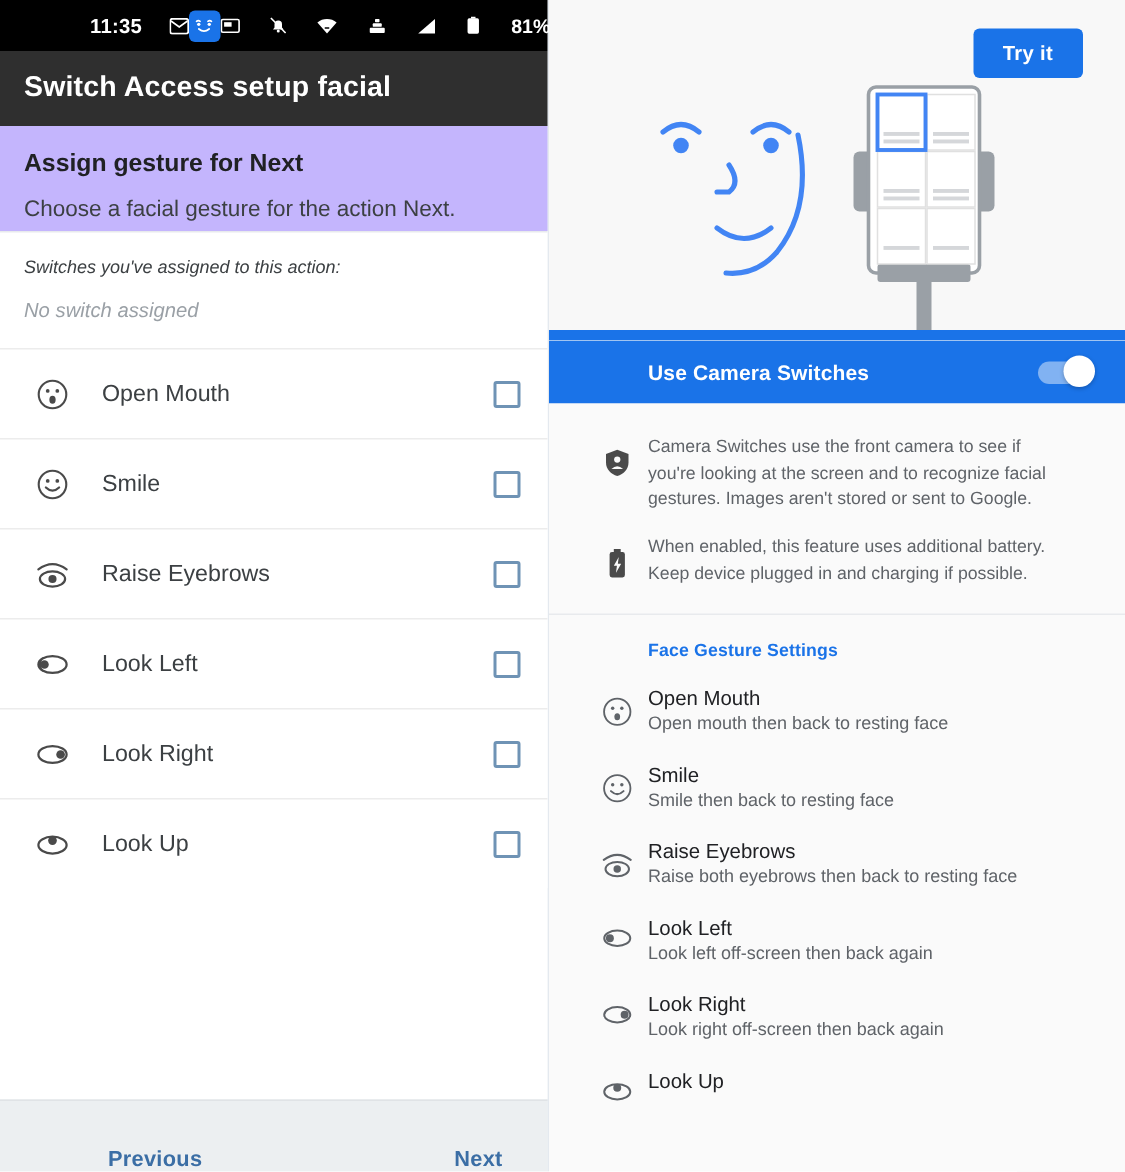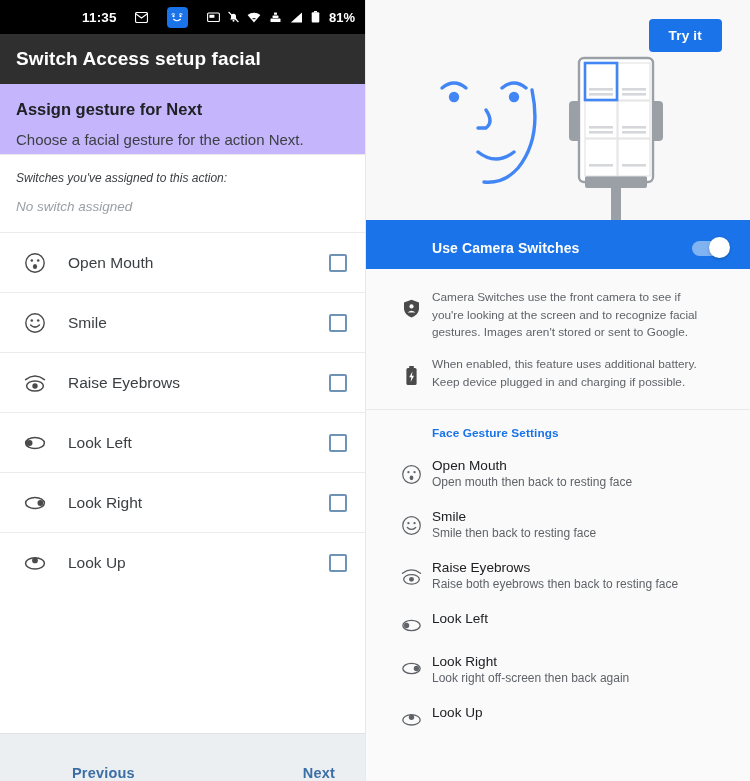--- a/index.html
+++ b/index.html
@@ -18,23 +18,23 @@
     position: relative;
     border-right: 1px solid #e4e9ef;
     display: flex; flex-direction: column;
   }
   .statusbar {
     height: 34px; background: #000;
     display: flex; align-items: center;
     padding: 0 10px; color: #fff;
     font-size: 13.5px; font-weight: bold;
   }
-  .sb-left { display: flex; align-items: center; gap: 18px; flex: 0 0 auto; margin-left: 72px;}
+  .sb-left { display: flex; align-items: center; gap: 18px; flex: 0 0 auto; margin-left: 50px;}
   .sb-mid  { flex: 1 1 auto; display: flex; justify-content: center; }
-  .sb-right{ display: flex; align-items: center; gap: 8px; }
+  .sb-right{ display: flex; align-items: center; gap: 20px; }
   .sb-time { letter-spacing: .2px; }
   .face-chip {
     width: 21px; height: 21px; border-radius: 4px; background: #1a73e8;
     display: flex; align-items: center; justify-content: center;
   }
   .sb-icon { display: flex; align-items: center; }
   .battpct { font-size: 13px; font-weight: bold; margin-left: 1px; }
 
   .appbar {
     height: 50px; background: #2f2f2f;
@@ -424,20 +424,21 @@
 
       <div class="pref-row">
         <span class="pref-icon">
           <svg width="23" height="17" viewBox="0 0 24 18">
               <ellipse cx="12" cy="9" rx="9.2" ry="5.4" fill="none" stroke="#5f6368" stroke-width="1.4"></ellipse>
               <circle cx="6.8" cy="9" r="2.8" fill="#5f6368"></circle>
             </svg>
         </span>
         <span class="pref-body">
           <span class="pref-title" style="display:block">Look Left</span>
+          <span class="pref-sub" style="display:block">Look left off-screen then back again</span>
         </span>
       </div>
 
       <div class="pref-row">
         <span class="pref-icon">
           <svg width="23" height="17" viewBox="0 0 24 18">
               <ellipse cx="12" cy="9" rx="9.2" ry="5.4" fill="none" stroke="#5f6368" stroke-width="1.4"></ellipse>
               <circle cx="17.2" cy="9" r="2.8" fill="#5f6368"></circle>
             </svg>
         </span>

